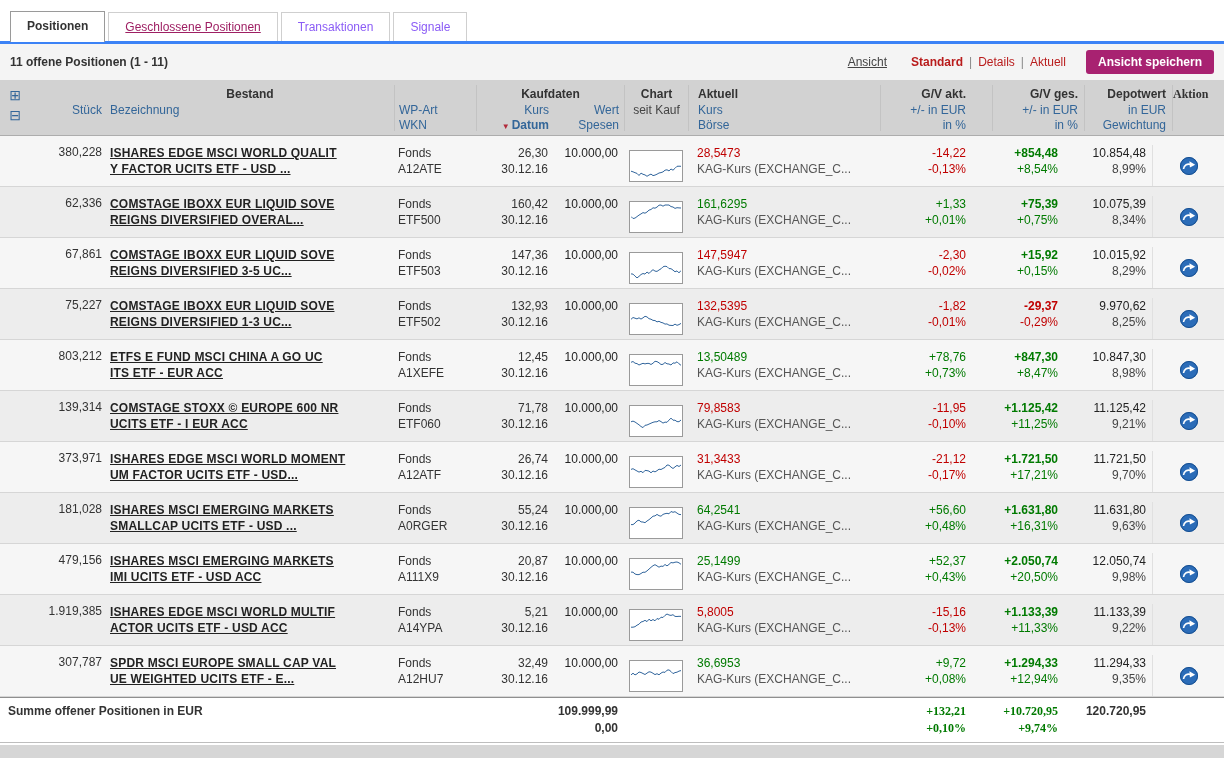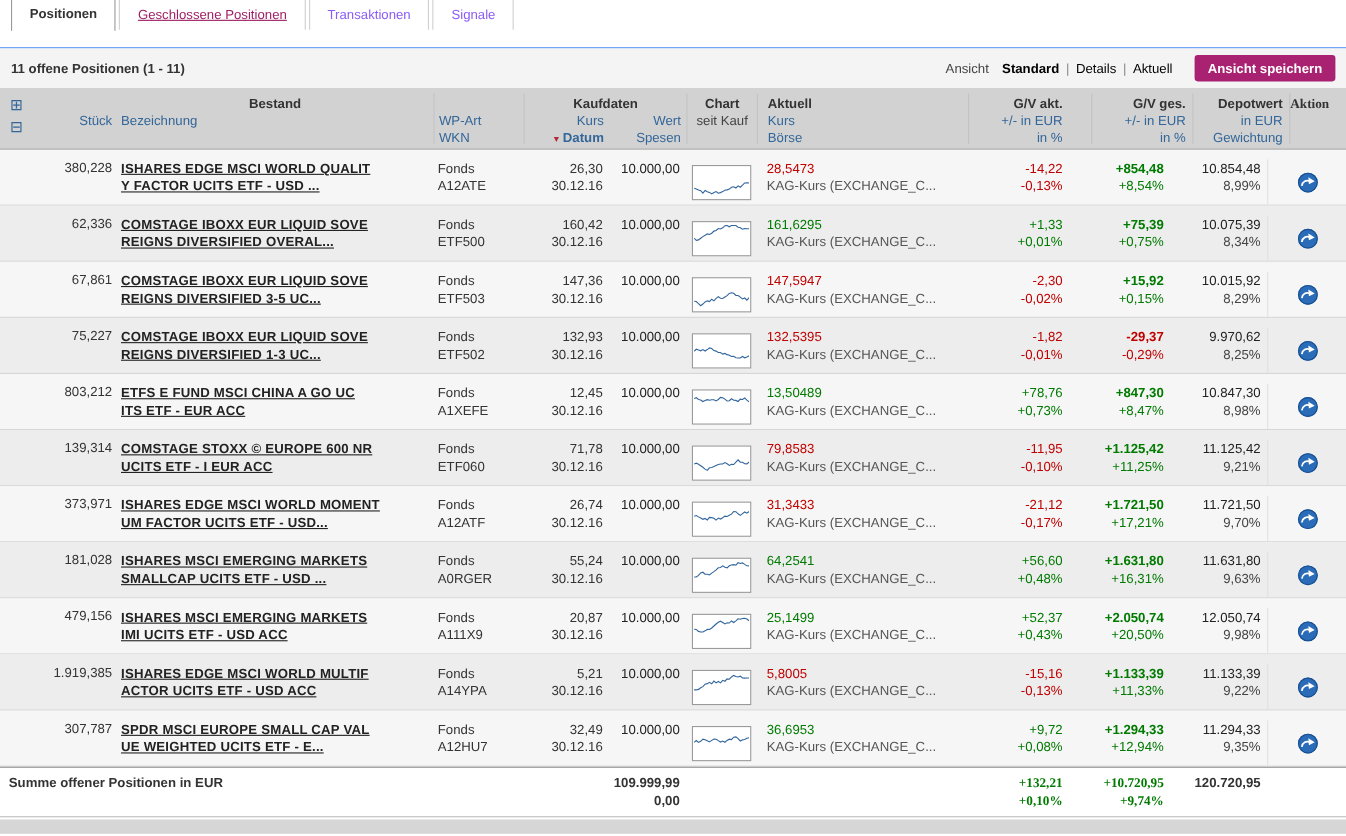--- a/index.html
+++ b/index.html
@@ -1,35 +1,35 @@
 <!DOCTYPE html>
 <html><head>
 <meta charset="utf-8">
 <style>
   * { margin:0; padding:0; box-sizing:border-box; }
   html,body { width:1224px; height:760px; background:#fff; overflow:hidden;
     font-family:"Liberation Sans", sans-serif; font-size:12px; color:#333; }
 
   
-  .tabbar { display:flex; align-items:flex-end; padding:12px 0 16px 10px;
-    border-bottom:1px solid #3b82f6; background:#fff; height:44px; }
+  .tabbar { display:flex; align-items:flex-end; padding:12px 0 0 10px;
+    border-bottom:3px solid #3b82f6; background:#fff; height:44px; }
   .tab { padding:7px 16px 7px; border:1px solid #cfcfcf; border-bottom:none;
     background:#fff; margin-right:3px; cursor:pointer; white-space:nowrap; }
   .tab.active { border-color:#9a9a9a; font-weight:bold; color:#333;
     margin-bottom:-1px; padding-bottom:9px; z-index:2; position:relative; }
   .tab.link-style { color:#9e1f63; text-decoration:underline; }
   .tab.plain { color:#8b5cf6; }
 
   
   .toolbar { display:flex; align-items:center; background:#f4f4f4;
     padding:0 10px; height:36px; }
   .count-text { font-weight:bold; color:#333; }
   .toolbar-right { margin-left:auto; display:flex; align-items:center; gap:6px; }
-  .view-label { color:#444; margin-right:6px; }
-  .view-link { color:#000000; cursor:pointer; }
+  .view-label { color:#444; margin-right:18px;text-decoration:underline; }
+  .view-link { color:#b91c1c; cursor:pointer; }
   .view-link.active { font-weight:bold; }
   .view-sep { color:#888; }
   .save-btn { background:#a82271; color:#fff; font-weight:bold; border:none;
     border-radius:3px; padding:5px 12px; margin-left:14px; cursor:pointer;
     font-family:"Liberation Sans", sans-serif; font-size:12px; }
 
   
   .c1{width:34px;} .c2{width:72px;text-align:right;padding-right:4px;}
   .c3{width:288px;padding-left:4px;}
   .c4{width:82px;padding-left:4px;}

